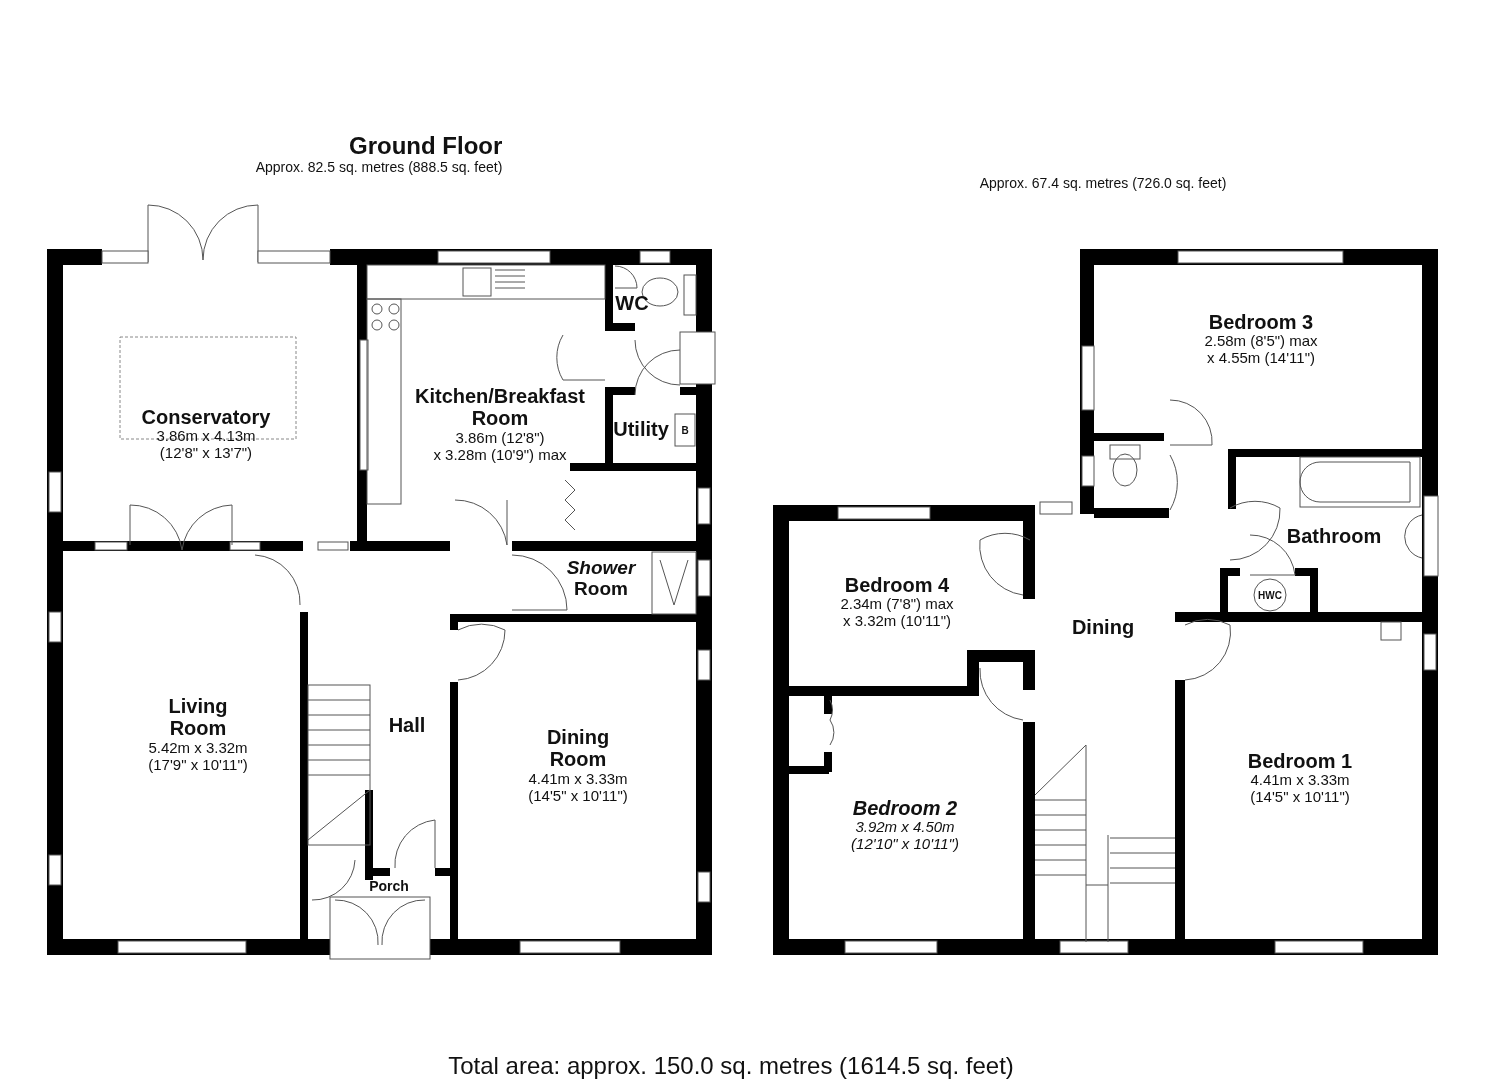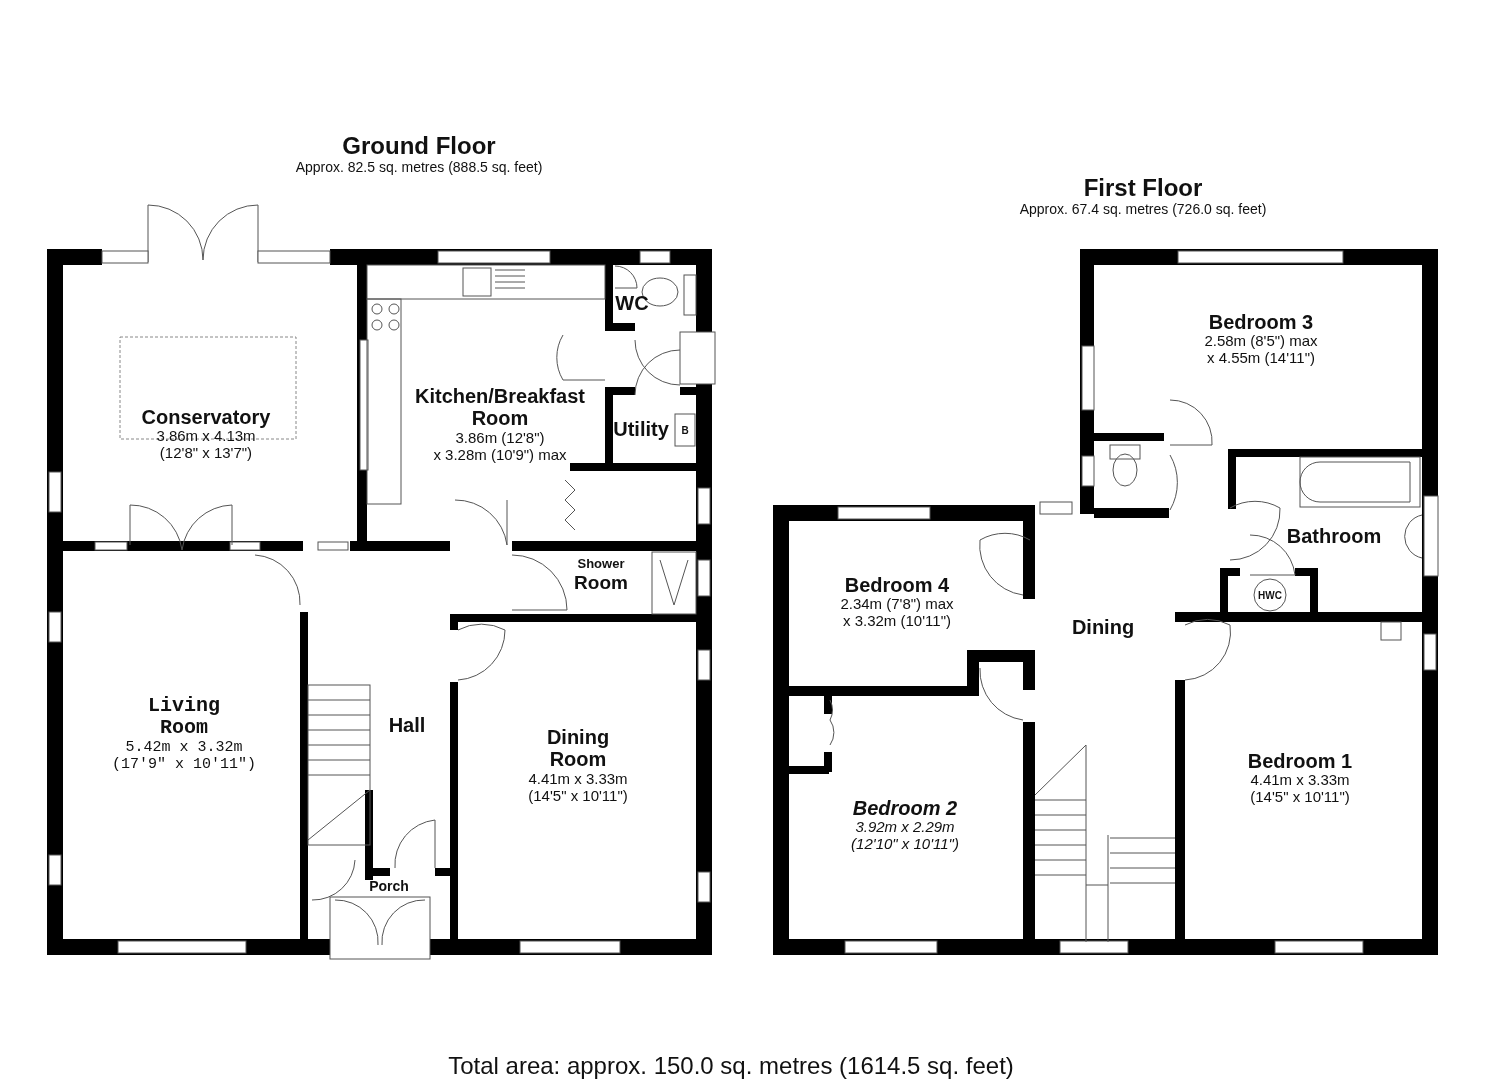--- a/index.html
+++ b/index.html
@@ -1,21 +1,21 @@
 <!DOCTYPE html>
 <html><head>
 <meta charset="utf-8">
 <style>
   html, body { margin: 0; padding: 0; background: #ffffff; }
   body { width: 1485px; height: 1080px; position: relative; overflow: hidden; font-family: "Liberation Sans", sans-serif; color: #111; }
   #plan { position: absolute; left: 0; top: 0; width: 1485px; height: 1080px; }
   .lbl { position: absolute; text-align: center; transform: translateX(-50%); white-space: nowrap; line-height: 1.12; }
   .name { font-weight: bold; font-size: 20px; display: block; }
   .dim { font-size: 15px; display: block; }
-  .floor-title { position: absolute; text-align: center; transform: translateX(-50%); white-space: nowrap; margin-left: 40px; }
+  .floor-title { position: absolute; text-align: right; transform: translateX(-50%); white-space: nowrap; }
   .floor-title .t { font-weight: bold; font-size: 24px; display: block; line-height: 1.1; }
   .floor-title .s { font-size: 14px; display: block; }
   .total { position: absolute; left: 731px; top: 1052px; transform: translateX(-50%); font-size: 24px; white-space: nowrap; }
   .small-tag { position: absolute; font-weight: bold; font-size: 10px; transform: translate(-50%,-50%); }
 </style>
 </head>
 <body>
 
 <svg id="plan" viewBox="0 0 1485 1080" xmlns="http://www.w3.org/2000/svg">
   <g fill="#000">
@@ -217,21 +217,20 @@
     <line x1="1108" y1="835" x2="1108" y2="942"></line>
     <line x1="1086" y1="885" x2="1108" y2="885"></line>
   </g>
 </svg>
 
 <div class="floor-title" style="left:379px; top:133px;">
   <span class="t">Ground Floor</span>
   <span class="s">Approx. 82.5 sq. metres (888.5 sq. feet)</span>
 </div>
 <div class="floor-title" style="left:1103px; top:175px;">
-  <span class="t">First Floor</span>
   <span class="s">Approx. 67.4 sq. metres (726.0 sq. feet)</span>
 </div>
 
 <div class="lbl" style="left:206px; top:362px;margin-top:44px;">
   <span class="name">Conservatory</span>
   <span class="dim">3.86m x 4.13m</span>
   <span class="dim">(12'8" x 13'7")</span>
 </div>
 <div class="lbl" style="left:500px; top:385px;">
   <span class="name">Kitchen/Breakfast</span>
@@ -240,24 +239,24 @@
   <span class="dim">x 3.28m (10'9") max</span>
 </div>
 <div class="lbl" style="left:632px; top:292px;">
   <span class="name">WC</span>
 </div>
 <div class="lbl" style="left:641px; top:418px;">
   <span class="name">Utility</span>
 </div>
 <span class="small-tag" style="left:685px; top:430px;">B</span>
 <div class="lbl" style="left:601px; top:557px;">
-  <span class="name" style="font-size:13px;">Shower</span>
+  <span class="name" style="font-size:19px;font-style:italic;">Shower</span>
   <span class="name" style="font-size:19px;">Room</span>
 </div>
-<div class="lbl" style="left:184px; top:695px;font-family:Liberation Mono, monospace;">
+<div class="lbl" style="left:198px; top:695px;">
   <span class="name">Living</span>
   <span class="name">Room</span>
   <span class="dim">5.42m x 3.32m</span>
   <span class="dim">(17'9" x 10'11")</span>
 </div>
 <div class="lbl" style="left:407px; top:714px;">
   <span class="name">Hall</span>
 </div>
 <div class="lbl" style="left:578px; top:726px;">
   <span class="name">Dining</span>
@@ -281,21 +280,21 @@
 <div class="lbl" style="left:897px; top:574px;">
   <span class="name">Bedroom 4</span>
   <span class="dim">2.34m (7'8") max</span>
   <span class="dim">x 3.32m (10'11")</span>
 </div>
 <div class="lbl" style="left:1103px; top:616px;">
   <span class="name">Dining</span>
 </div>
 <div class="lbl" style="left:905px; top:797px;font-style:italic;">
   <span class="name">Bedroom 2</span>
-  <span class="dim">3.92m x 2.29m</span>
+  <span class="dim">3.92m x 4.50m</span>
   <span class="dim">(12'10" x 10'11")</span>
 </div>
 <div class="lbl" style="left:1300px; top:750px;">
   <span class="name">Bedroom 1</span>
   <span class="dim">4.41m x 3.33m</span>
   <span class="dim">(14'5" x 10'11")</span>
 </div>
 
 <div class="total">Total area: approx. 150.0 sq. metres (1614.5 sq. feet)</div>
 

